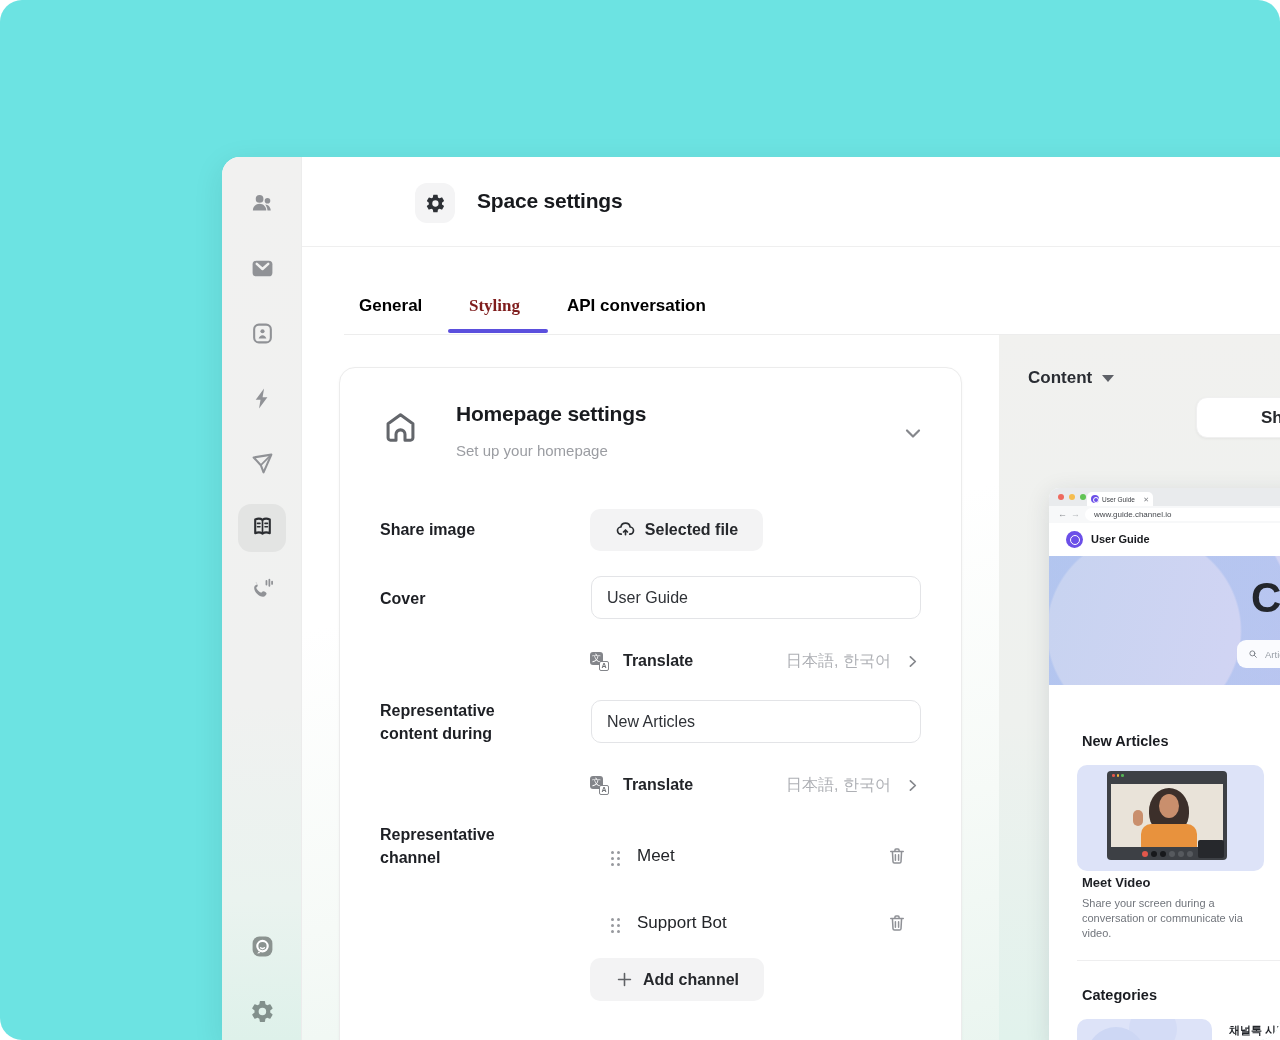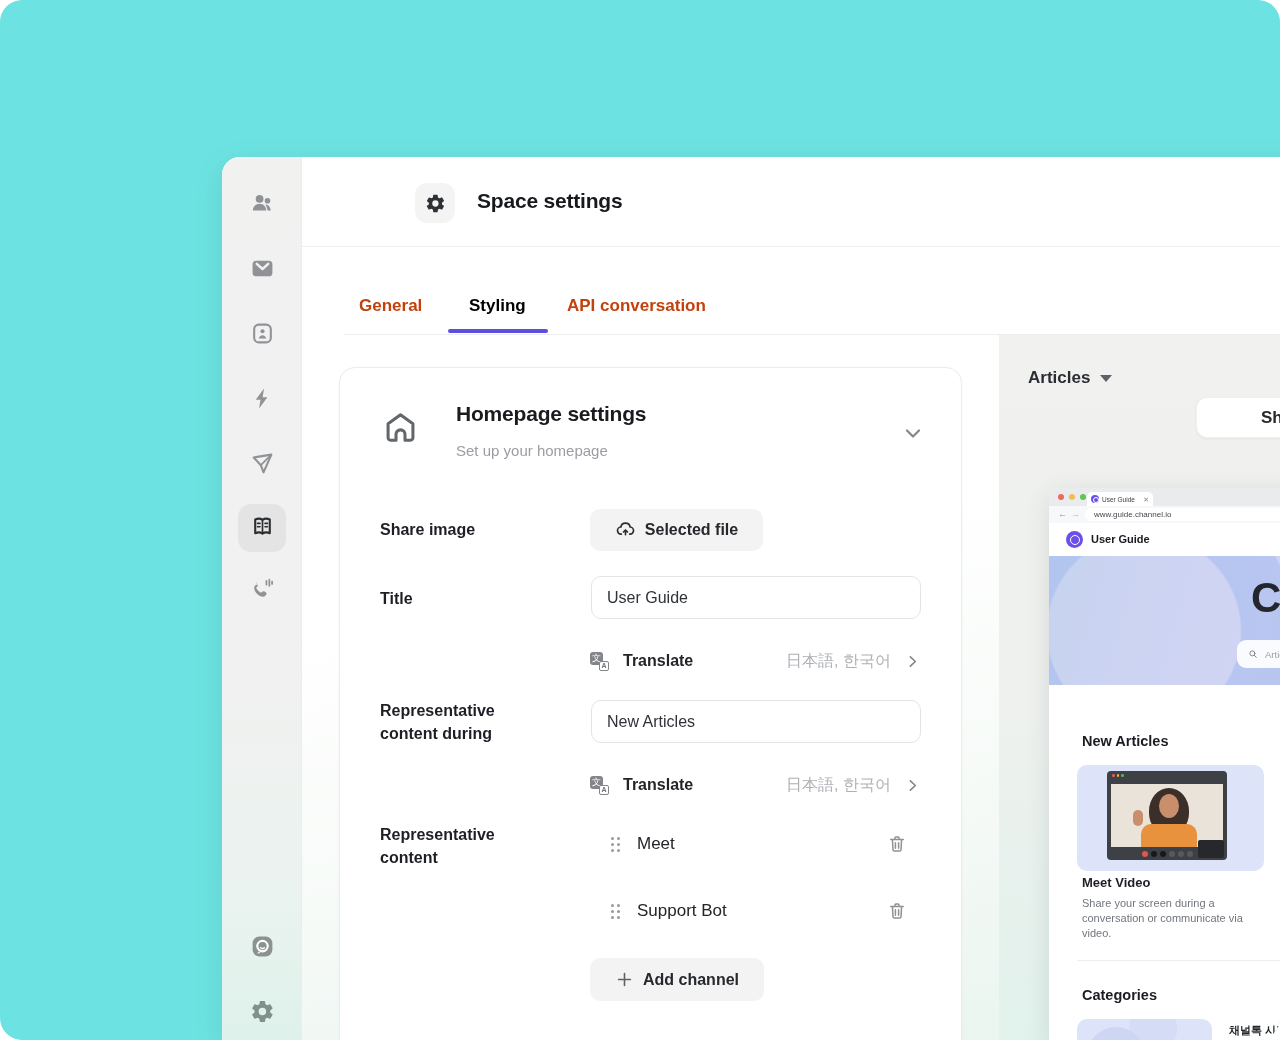--- a/index.html
+++ b/index.html
@@ -28,22 +28,22 @@
     background:#f4f4f5; display:flex; align-items:center; justify-content:center; }
   .page-title { position:absolute; left:175px; top:32px; font-size:21px; font-weight:700; color:#17191d; letter-spacing:-.2px; }
 
   
   .content-bg { position:absolute; left:80px; top:90px; right:0; bottom:0;
     background:linear-gradient(168deg,#ffffff 38%,#f6faf7 68%,#e7f4ee 100%); }
   .preview-bg { position:absolute; left:777px; top:178px; right:0; bottom:0;
     background:linear-gradient(180deg,#f1f1ef 0%,#eef1ee 55%,#e1f2ec 100%); }
 
   
-  .tab { position:absolute; top:139px; font-size:17px; font-weight:700; color:#c2410c; cursor:default; }
-  .tab.active { color:#000000; }
+  .tab { position:absolute; top:139px; font-size:17px; font-weight:700; color:#000000; cursor:default; }
+  .tab.active { color:#7f1d1d;font-family:Liberation Serif, serif; }
   .tab-underline { position:absolute; left:226px; top:172px; width:100px; height:4px; border-radius:2px; background:#5b4fdd; }
   .tabs-divider { position:absolute; left:122px; top:177px; right:0; height:1px; background:#ededed; }
 
   
   .card { position:absolute; left:117px; top:210px; width:623px; height:760px; background:#fff;
     border:1px solid #ececec; border-radius:16px; box-shadow:0 1px 3px rgba(0,0,0,.04); }
   .home-icon-wrap { position:absolute; left:42px; top:40px; }
   .card-title { position:absolute; left:116px; top:34px; font-size:21px; font-weight:700; color:#191b1f; letter-spacing:-.2px; }
   .card-subtitle { position:absolute; left:116px; top:74px; font-size:15px; color:#9b9da2; }
   .collapse-chev { position:absolute; left:561px; top:53px; }
@@ -58,21 +58,21 @@
   .translate-row { position:absolute; left:250px; width:331px; height:24px; display:flex; align-items:center; cursor:pointer; }
   .tr-icon { position:relative; width:19px; height:19px; flex:0 0 auto; }
   .tr-icon .zh { position:absolute; left:0; top:0; width:13px; height:13px; background:#83858a; border-radius:3px;
     color:#fff; font-size:9px; line-height:13px; text-align:center; }
   .tr-icon .en { position:absolute; right:0; bottom:0; width:10px; height:10px; background:#fff; border:1px solid #83858a;
     border-radius:2px; color:#6f7175; font-size:7px; line-height:8px; text-align:center; font-weight:700; }
   .translate-row .tr-label { margin-left:14px; font-size:16px; font-weight:700; color:#232529; }
   .translate-row .tr-langs { margin-left:auto; font-size:16px; color:#aeb0b5; }
   .translate-row .tr-chev { margin-left:13px; display:flex; }
 
-  .content-item { position:absolute; left:250px; width:331px; height:44px; display:flex; align-items:center; padding-left:21px; }
+  .content-item { position:absolute; left:250px; width:331px; height:44px; display:flex; align-items:flex-end; padding-left:21px; }
   .drag-handle { display:grid; grid-template-columns:repeat(2,3px); grid-auto-rows:3px; gap:3px; cursor:grab; }
   .drag-handle i { width:3px; height:3px; border-radius:50%; background:#97999e; }
   .content-item .ci-label { margin-left:17px; font-size:17px; color:#232529; }
   .content-item .trash { margin-left:auto; margin-right:14px; cursor:pointer; display:flex; }
 
   
   .lang-select { position:absolute; left:806px; top:211px; display:flex; align-items:center; gap:10px; cursor:pointer; }
   .lang-select .lang-label { font-size:17px; font-weight:700; color:#2a2d33; }
   .caret-down { width:0; height:0; border-left:6px solid transparent; border-right:6px solid transparent; border-top:7px solid #5e6167; }
 
@@ -243,21 +243,21 @@
       <button class="gray-btn" style="left:250px; top:141px; width:173px; height:42px">
         <span style="display:flex">
           <svg viewBox="0 0 24 24" width="21" height="21" fill="none" stroke="#2a2d31" stroke-width="1.9" stroke-linecap="round" stroke-linejoin="round">
               <path d="M7.2 16.2a4.1 4.1 0 0 1-.5-8.2 5.4 5.4 0 0 1 10.6 0 4.1 4.1 0 0 1-.5 8.2"></path>
               <path d="M12 16.8v-5.4m0 0-2.3 2.3m2.3-2.3 2.3 2.3"></path>
             </svg>
         </span>
         <span>Selected file</span>
       </button>
 
-      <div class="f-label" style="top:219px">Title</div>
+      <div class="f-label" style="top:219px">Cover</div>
       <input class="txt-input" style="left: 251px; top: 208px;" value="User Guide">
 
       <div class="translate-row" style="top:281px">
         <span class="tr-icon">
           <span class="zh">文</span>
           <span class="en">A</span>
         </span>
         <span class="tr-label">Translate</span>
         <span class="tr-langs">日本語, 한국어</span>
         <span class="tr-chev">
@@ -277,21 +277,21 @@
         </span>
         <span class="tr-label">Translate</span>
         <span class="tr-langs">日本語, 한국어</span>
         <span class="tr-chev">
           <svg viewBox="0 0 24 24" width="17" height="17" fill="none" stroke="#85878c" stroke-width="2.4" stroke-linecap="round" stroke-linejoin="round">
               <path d="M9 5.5l7 6.5-7 6.5"></path>
             </svg>
         </span>
       </div>
 
-      <div class="f-label" style="top:455px; width:160px">Representative content</div>
+      <div class="f-label" style="top:455px; width:160px">Representative channel</div>
 
       <div class="content-item" style="top:454px">
         <span class="drag-handle">
             <i></i>
             <i></i>
             <i></i>
             <i></i>
             <i></i>
             <i></i>
           </span>
@@ -324,21 +324,21 @@
         <span style="display:flex">
           <svg viewBox="0 0 24 24" width="19" height="19" fill="none" stroke="#5f6165" stroke-width="2" stroke-linecap="round">
               <path d="M12 4.5v15M4.5 12h15"></path>
             </svg>
         </span>
         <span>Add channel</span>
       </button>
     </section>
 
     <div class="lang-select">
-      <span class="lang-label">Articles</span>
+      <span class="lang-label">Content</span>
       <span class="caret-down"></span>
     </div>
 
     <div class="home-pill">
       <span>Share</span>
     </div>
 
     <div class="browser">
       <div class="b-tabstrip">
         <div class="b-lights">

